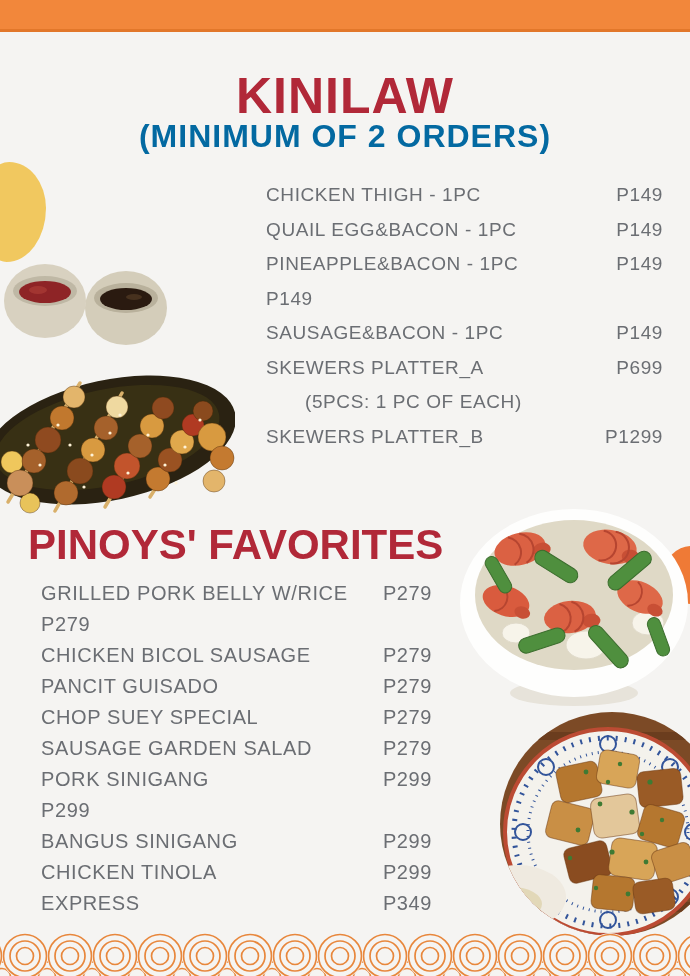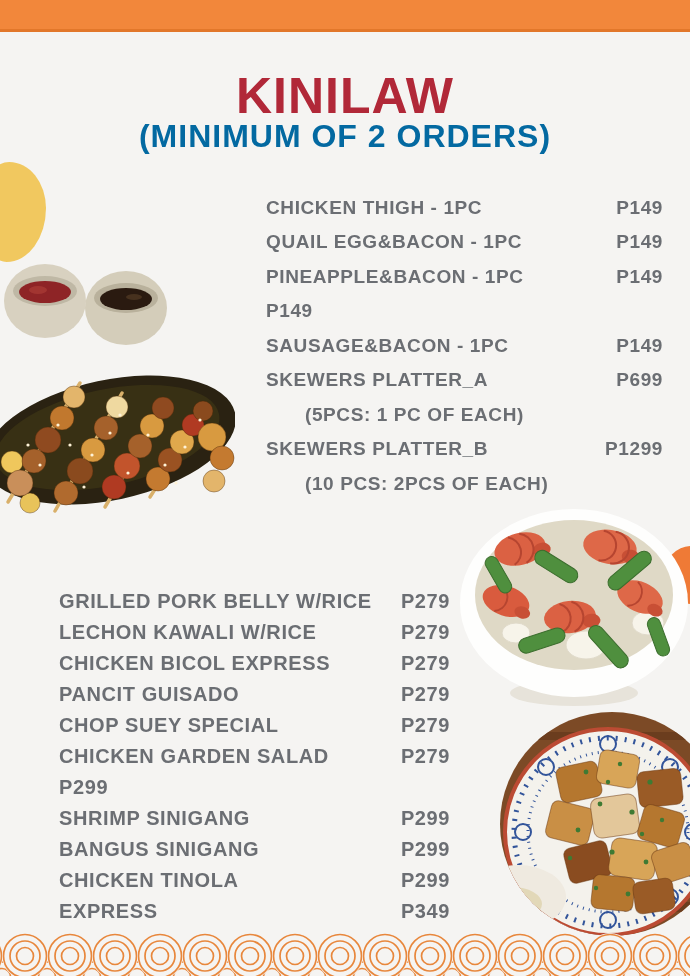--- a/index.html
+++ b/index.html
@@ -27,24 +27,24 @@
     position:absolute;left:0;top:119px;width:690px;margin:0;
     text-align:center;color:#0369a1;font-weight:bold;
     font-size:32px;line-height:1.1;letter-spacing:1px;
   }
   .fav-title{
     position:absolute;left:28px;top:524px;margin:0;
     color:#B12838;font-weight:bold;font-size:42px;line-height:1;letter-spacing:0;
   }
   .menu-list{position:absolute;display:flex;flex-direction:column;}
   .menu-list.skewers{left:266px;top:184px;width:397px;}
-  .menu-list.favs{left:59px;top:582px;width:391px;}
+  .menu-list.favs{left:41px;top:582px;width:391px;}
   .menu-row{
-    display:flex;justify-content:space-between;align-items:flex-end;
-    color:#6B6E73;font-weight:bold;letter-spacing:0.6px;
+    display:flex;justify-content:space-between;align-items:flex-start;
+    color:#6B6E73;font-weight:normal;letter-spacing:0.6px;
   }
   .skewers .menu-row{height:34.5px;font-size:19px;}
   .favs .menu-row{height:31px;font-size:20px;}
   .menu-row.note{padding-left:39px;}
   .menu-label{white-space:nowrap;}
   .menu-price{white-space:nowrap;}
   .photo{position:absolute;}
   #skewers-photo{left:0;top:255px;}
   #orange-dot{
     position:absolute;left:664px;top:546px;width:54px;height:58px;
@@ -164,57 +164,53 @@
         <span class="menu-price">P699</span>
       </div>
       <div class="menu-row note">
         <span class="menu-label">(5PCS: 1 PC OF EACH)</span>
         <span class="menu-price"></span>
       </div>
       <div class="menu-row">
         <span class="menu-label">SKEWERS PLATTER_B</span>
         <span class="menu-price">P1299</span>
       </div>
-      <div class="menu-row note">
-        <span class="menu-label">(10 PCS: 2PCS OF EACH)</span>
-        <span class="menu-price"></span>
-      </div>
     </div>
 
+  <h2 class="fav-title">PINOYS' FAVORITES</h2>
 
   <div class="menu-list favs" id="fav-list">
       <div class="menu-row">
         <span class="menu-label">GRILLED PORK BELLY W/RICE</span>
         <span class="menu-price">P279</span>
       </div>
       <div class="menu-row">
-        <span class="menu-label">LECHON KAWALI W/RICE</span>
         <span class="menu-price">P279</span>
       </div>
       <div class="menu-row">
-        <span class="menu-label">CHICKEN BICOL EXPRESS</span>
+        <span class="menu-label">CHICKEN BICOL SAUSAGE</span>
         <span class="menu-price">P279</span>
       </div>
       <div class="menu-row">
         <span class="menu-label">PANCIT GUISADO</span>
         <span class="menu-price">P279</span>
       </div>
       <div class="menu-row">
         <span class="menu-label">CHOP SUEY SPECIAL</span>
         <span class="menu-price">P279</span>
       </div>
       <div class="menu-row">
-        <span class="menu-label">CHICKEN GARDEN SALAD</span>
+        <span class="menu-label">SAUSAGE GARDEN SALAD</span>
         <span class="menu-price">P279</span>
       </div>
       <div class="menu-row">
+        <span class="menu-label">PORK SINIGANG</span>
         <span class="menu-price">P299</span>
       </div>
       <div class="menu-row">
-        <span class="menu-label">SHRIMP SINIGANG</span>
         <span class="menu-price">P299</span>
       </div>
       <div class="menu-row">
         <span class="menu-label">BANGUS SINIGANG</span>
         <span class="menu-price">P299</span>
       </div>
       <div class="menu-row">
         <span class="menu-label">CHICKEN TINOLA</span>
         <span class="menu-price">P299</span>
       </div>

